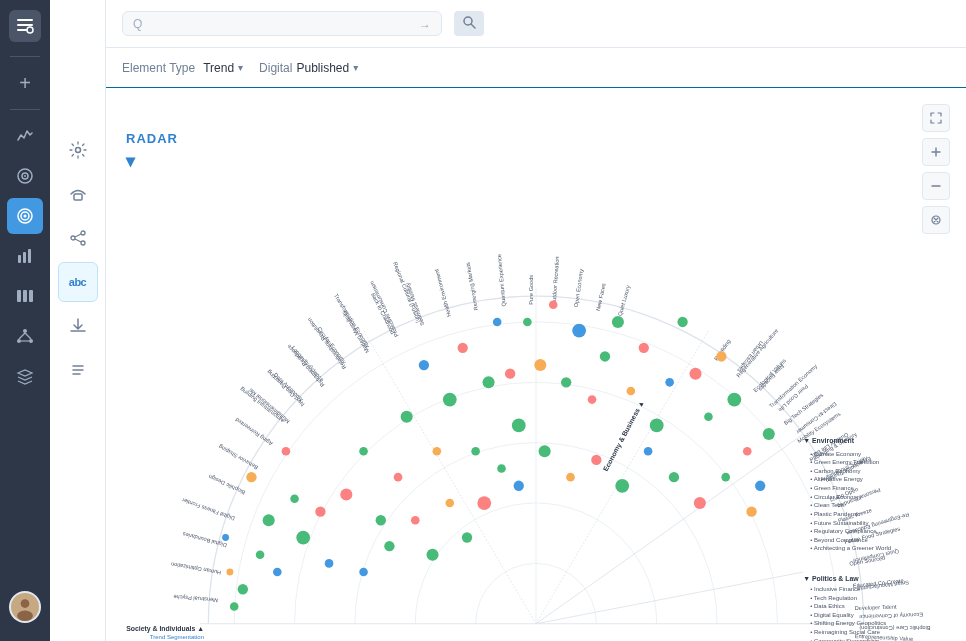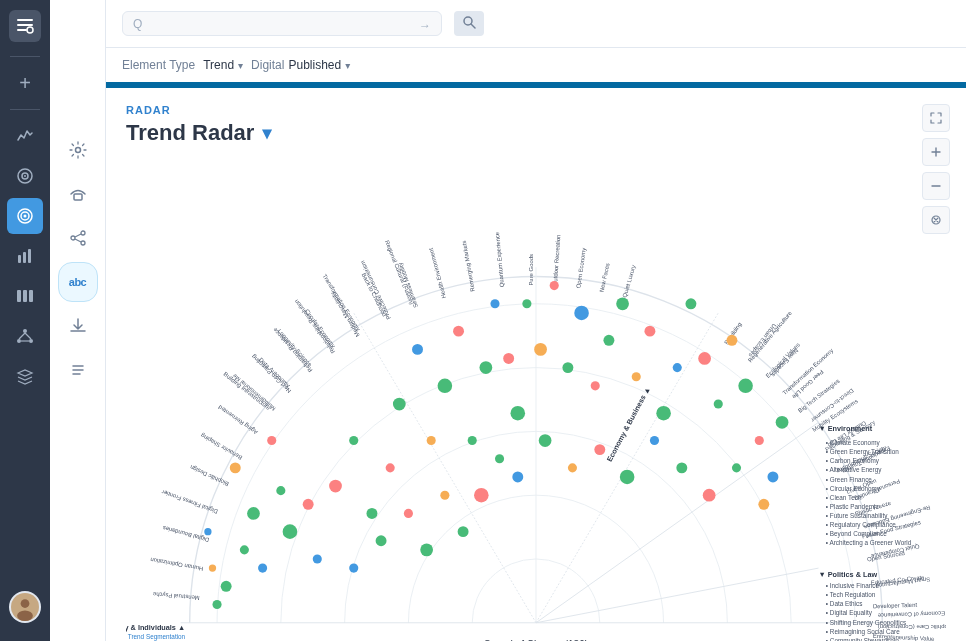--- a/index.html
+++ b/index.html
@@ -39,21 +39,21 @@
       margin-top: auto;
       width: 32px; height: 32px; border-radius: 50%; overflow: hidden;
       background: #e2e8f0;
       display: flex; align-items: center; justify-content: center;
       cursor: pointer;
     }
     .sidebar-avatar svg { width: 28px; height: 28px; }
     .tool-item {
       width: 40px; height: 40px;
       display: flex; align-items: center; justify-content: center;
-      border-radius: 14px; cursor: pointer; color: #718096; font-size: 18px;
+      border-radius: 6px; cursor: pointer; color: #718096; font-size: 18px;
       transition: background 0.15s;
     }
     .tool-item.active { background: #ebf8ff; color: #3182ce; border: 1px solid #bee3f8; }
 
     
     .main {
       flex: 1;
       display: flex;
       flex-direction: column;
       overflow: hidden;
@@ -79,25 +79,25 @@
       border: none; background: transparent; outline: none; font-size: 13px; width: 100%;
     }
     .search-btn {
       background: #e2e8f0; border: none; border-radius: 4px;
       padding: 4px 8px; cursor: pointer; font-size: 14px;
     }
 
     
     .filterbar {
       background: white;
-      border-bottom: 6px solid #0369a1;
+      border-bottom: 1px solid #0369a1;
       padding: 6px 16px;
       display: flex;
       align-items: center;
-      gap: 8px;
+      gap: 16px;
       height: 40px;
       flex-shrink: 0;
     }
     .filter-item {
       display: flex; align-items: center; gap: 4px;
       font-size: 12px; color: #4a5568; cursor: pointer;
     }
     .filter-label { color: #718096; }
     .filter-value { font-weight: 500; color: #2d3748; }
     .filter-chevron { font-size: 10px; color: #718096; }
@@ -114,22 +114,22 @@
     
     .radar-panel {
       flex: 1;
       display: flex;
       flex-direction: column;
       padding: 16px 20px 0 20px;
       overflow: hidden;
       position: relative;
     }
     .radar-label {
-      font-size: 11px; font-weight: 600; color: #3182ce; text-transform: uppercase;
-      letter-spacing: 1px; margin-bottom: 4px;
+      font-size: 13px; font-weight: 600; color: #3182ce; text-transform: uppercase;
+      letter-spacing: 1px; margin-bottom: 4px; margin-top: 27px;
     }
     .radar-title {
       display: flex; align-items: center; gap: 8px;
       font-size: 22px; font-weight: 700; color: #2d3748; margin-bottom: 12px;
     }
     .radar-title-chevron { color: #3182ce; font-size: 18px; cursor: pointer; }
 
     
     .corner-controls {
       position: absolute;
@@ -303,21 +303,20 @@
       <span class="filter-label">Digital</span>
       <span class="filter-value" style="">Published</span>
       <span class="filter-chevron">▾</span>
     </div>
   </div>
 
   <div class="content">
     <div class="radar-panel">
       <div class="radar-label">RADAR</div>
       <div class="radar-title">
-        <span>Trend Radar</span>
         <span class="radar-title-chevron">▾</span>
       </div>
 
       <div class="corner-controls">
         <div class="corner-btn">
           <svg width="12" height="12" viewBox="0 0 12 12" fill="none">
               <path d="M1 4V1h3M8 1h3v3M11 8v3H8M4 11H1V8" stroke="#718096" stroke-width="1.2" stroke-linecap="round" stroke-linejoin="round"></path>
             </svg>
         </div>
         <div class="corner-btn">

